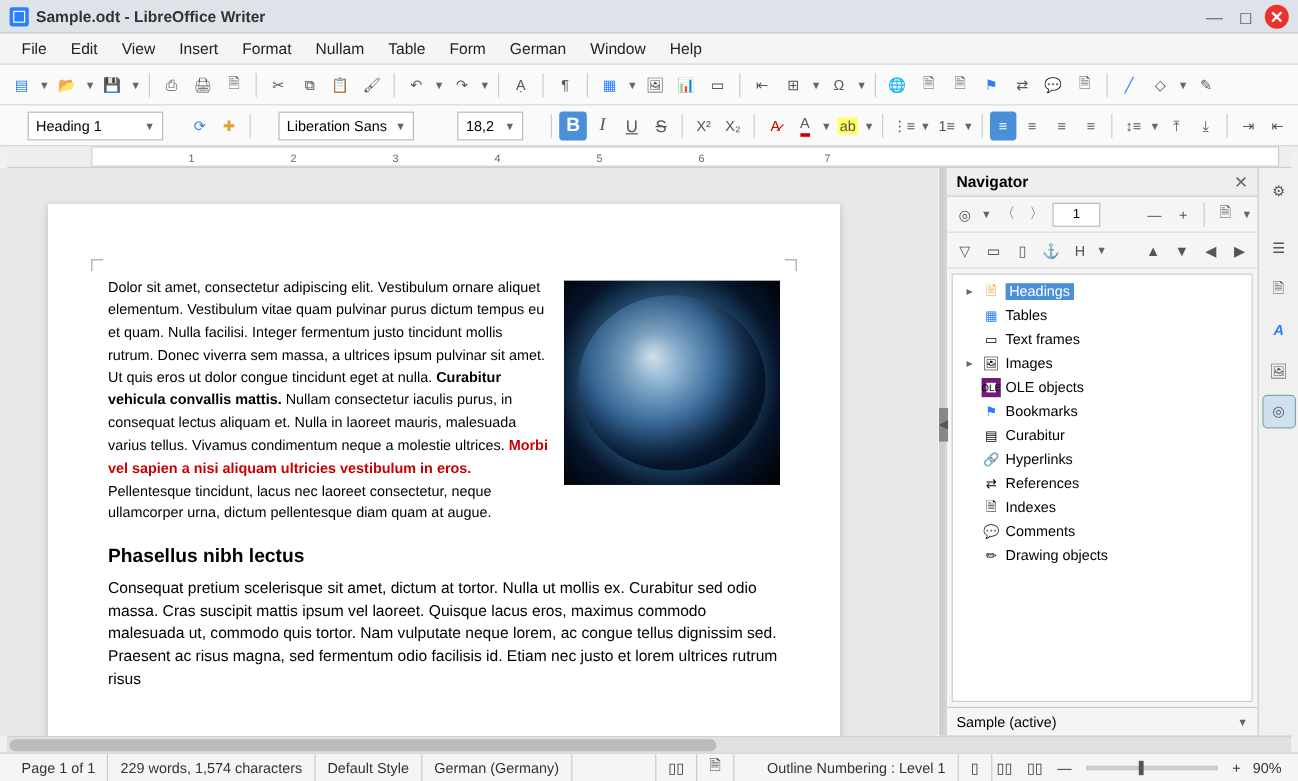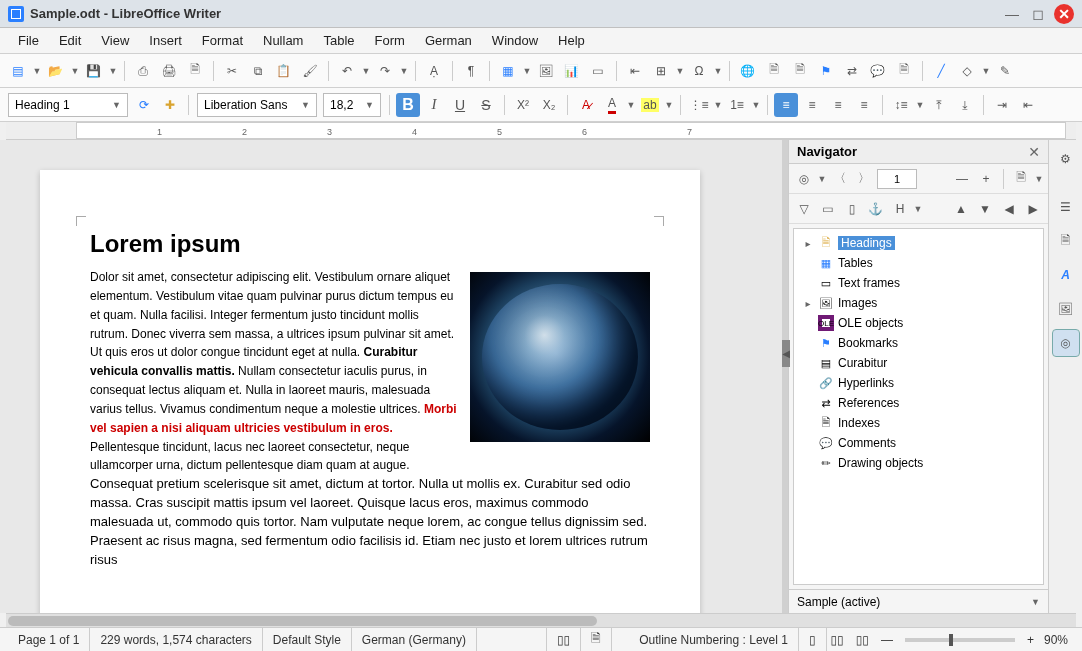--- a/index.html
+++ b/index.html
@@ -15,21 +15,21 @@
 
 
 .menubar { height: 26px; background: #f5f5f5; display: flex; align-items: center; padding: 0 8px; border-bottom: 1px solid #d0d0d0; }
 .menubar .menu-item { padding: 4px 10px; cursor: pointer; font-size: 13px; color: #222; }
 
 
 .toolbar { height: 34px; background: #fafafa; display: flex; align-items: center; padding: 0 6px; border-bottom: 1px solid #d0d0d0; gap: 2px; }
 .tb-btn { width: 24px; height: 24px; display: flex; align-items: center; justify-content: center; cursor: pointer; border-radius: 2px; color: #555; }
 .tb-sep { width: 1px; height: 20px; background: #ccc; margin: 0 4px; }
 .tb-dd { width: 10px; display:flex; align-items:center; justify-content:center; font-size:9px; color:#666; cursor:pointer;}
-.tb-combo { height: 24px; border: 1px solid #bbb; background: #fff; display: flex; align-items: center; padding: 0 6px; margin: 0 2px; cursor: pointer; }
+.tb-combo { height: 24px; border: 1px solid #bbb; background: #fff; display: flex; align-items: center; padding: 0 6px; margin: 0 17px; cursor: pointer; }
 .tb-combo .arrow { margin-left: auto; font-size: 9px; color: #666; padding-left:6px;}
 .tb-btn.active { background: #4a90d9; color: #fff; border-radius:3px;}
 
 
 .ruler { height: 18px; background: #eee; border-bottom: 1px solid #ccc; position: relative; margin: 0 6px; }
 .ruler-inner { position:absolute; left:70px; right:10px; top:0; bottom:0; background:#fff; border:1px solid #ccc;}
 .ruler-tick { position:absolute; top:4px; font-size:9px; color:#666;}
 
 
 .main { flex: 1; display: flex; overflow: hidden; }
@@ -230,25 +230,25 @@
     <span class="ruler-tick" style="left:505px">6</span>
     <span class="ruler-tick" style="left:610px">7</span>
   </div>
 </div>
 
 <div class="main">
   <div class="doc-area">
     <div class="page">
       <div class="corner tl"></div>
         <div class="corner tr"></div>
-      <h1>Lorem ipsum</h1>
       <div class="img-float"></div>
       <p>
         <span>Dolor sit amet, consectetur adipiscing elit. Vestibulum ornare aliquet elementum. Vestibulum vitae quam pulvinar purus dictum tempus eu et quam. Nulla facilisi. Integer fermentum justo tincidunt mollis rutrum. Donec viverra sem massa, a ultrices ipsum pulvinar sit amet. Ut quis eros ut dolor congue tincidunt eget at nulla. </span><span class="bold">Curabitur vehicula convallis mattis.</span><span> Nullam consectetur iaculis purus, in consequat lectus aliquam et. Nulla in laoreet mauris, malesuada varius tellus. Vivamus condimentum neque a molestie ultrices. </span><span class="red">Morbi vel sapien a nisi aliquam ultricies vestibulum in eros.</span><span> Pellentesque tincidunt, lacus nec laoreet consectetur, neque ullamcorper urna, dictum pellentesque diam quam at augue.</span>
       </p>
+      <h2>Phasellus nibh lectus</h2>
       <p>Consequat pretium scelerisque sit amet, dictum at tortor. Nulla ut mollis ex. Curabitur sed odio massa. Cras suscipit mattis ipsum vel laoreet. Quisque lacus eros, maximus commodo malesuada ut, commodo quis tortor. Nam vulputate neque lorem, ac congue tellus dignissim sed. Praesent ac risus magna, sed fermentum odio facilisis id. Etiam nec justo et lorem ultrices rutrum risus</p>
     </div>
   </div>
 
   <div class="splitter"></div>
 
   <div class="navigator">
     <div class="nav-header">
       <span class="title">Navigator</span>
       <span class="close">✕</span>

